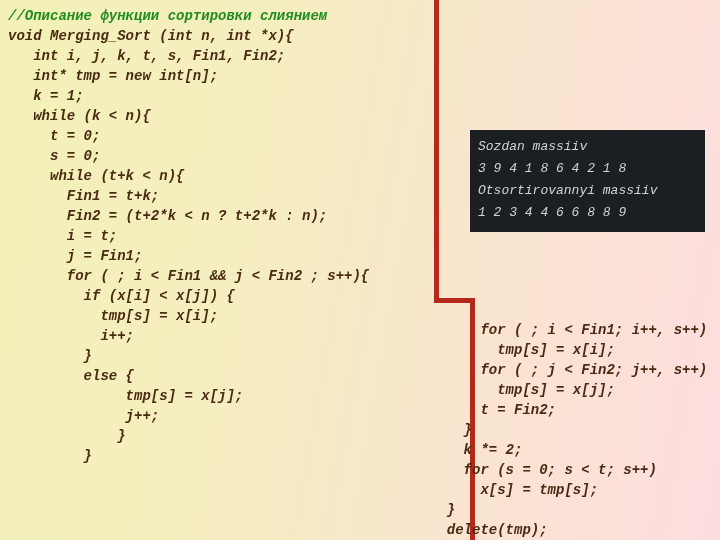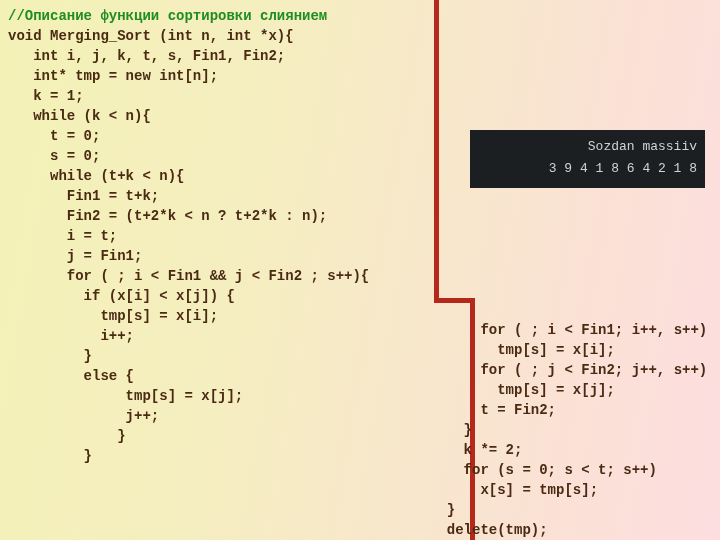--- a/index.html
+++ b/index.html
@@ -8,20 +8,21 @@
     width: 720px;
     height: 540px;
     overflow: hidden;
     font-family: "Courier New", monospace;
     background: linear-gradient(100deg, #f3f1b6 0%, #f5eec0 35%, #f8e7cc 60%, #fbe1d6 80%, #fddee0 100%);
   }
   .stage {
     position: relative;
     width: 636px;
     height: 540px;
+    font-style: italic;
   }
   .code-left {
     position: absolute;
     top: 6px;
     left: 8px;
     font-size: 14px;
     line-height: 20px;
     font-weight: bold;
     white-space: pre;
     color: #4a2a12;
@@ -61,21 +62,20 @@
     background: #1c1f22;
     color: #cfd3d6;
     font-family: "Courier New", monospace;
     font-size: 13px;
     padding: 6px 8px 8px 8px;
     box-sizing: border-box;
   }
   .console div {
     line-height: 22px;
     white-space: pre;
-    text-align: right;
   }
   .code-right {
     position: absolute;
     top: 320px;
     left: 430px;
     font-size: 14px;
     line-height: 20px;
     font-weight: bold;
     white-space: pre;
     color: #4a2a12;
@@ -110,20 +110,22 @@
              }
          }</span></div>
 
   <div class="red-bar-vert"></div>
   <div class="red-bar-horiz"></div>
   <div class="red-bar-vert2"></div>
 
   <div class="console">
     <div>Sozdan massiiv</div>
     <div>3 9 4 1 8 6 4 2 1 8</div>
+    <div>Otsortirovannyi massiiv</div>
+    <div>1 2 3 4 4 6 6 8 8 9</div>
   </div>
 
   <div class="code-right"><span>      for ( ; i &lt; Fin1; i++, s++)
         tmp[s] = x[i];
       for ( ; j &lt; Fin2; j++, s++)
         tmp[s] = x[j];
       t = Fin2;
     }
     k *= 2;
     for (s = 0; s &lt; t; s++)

